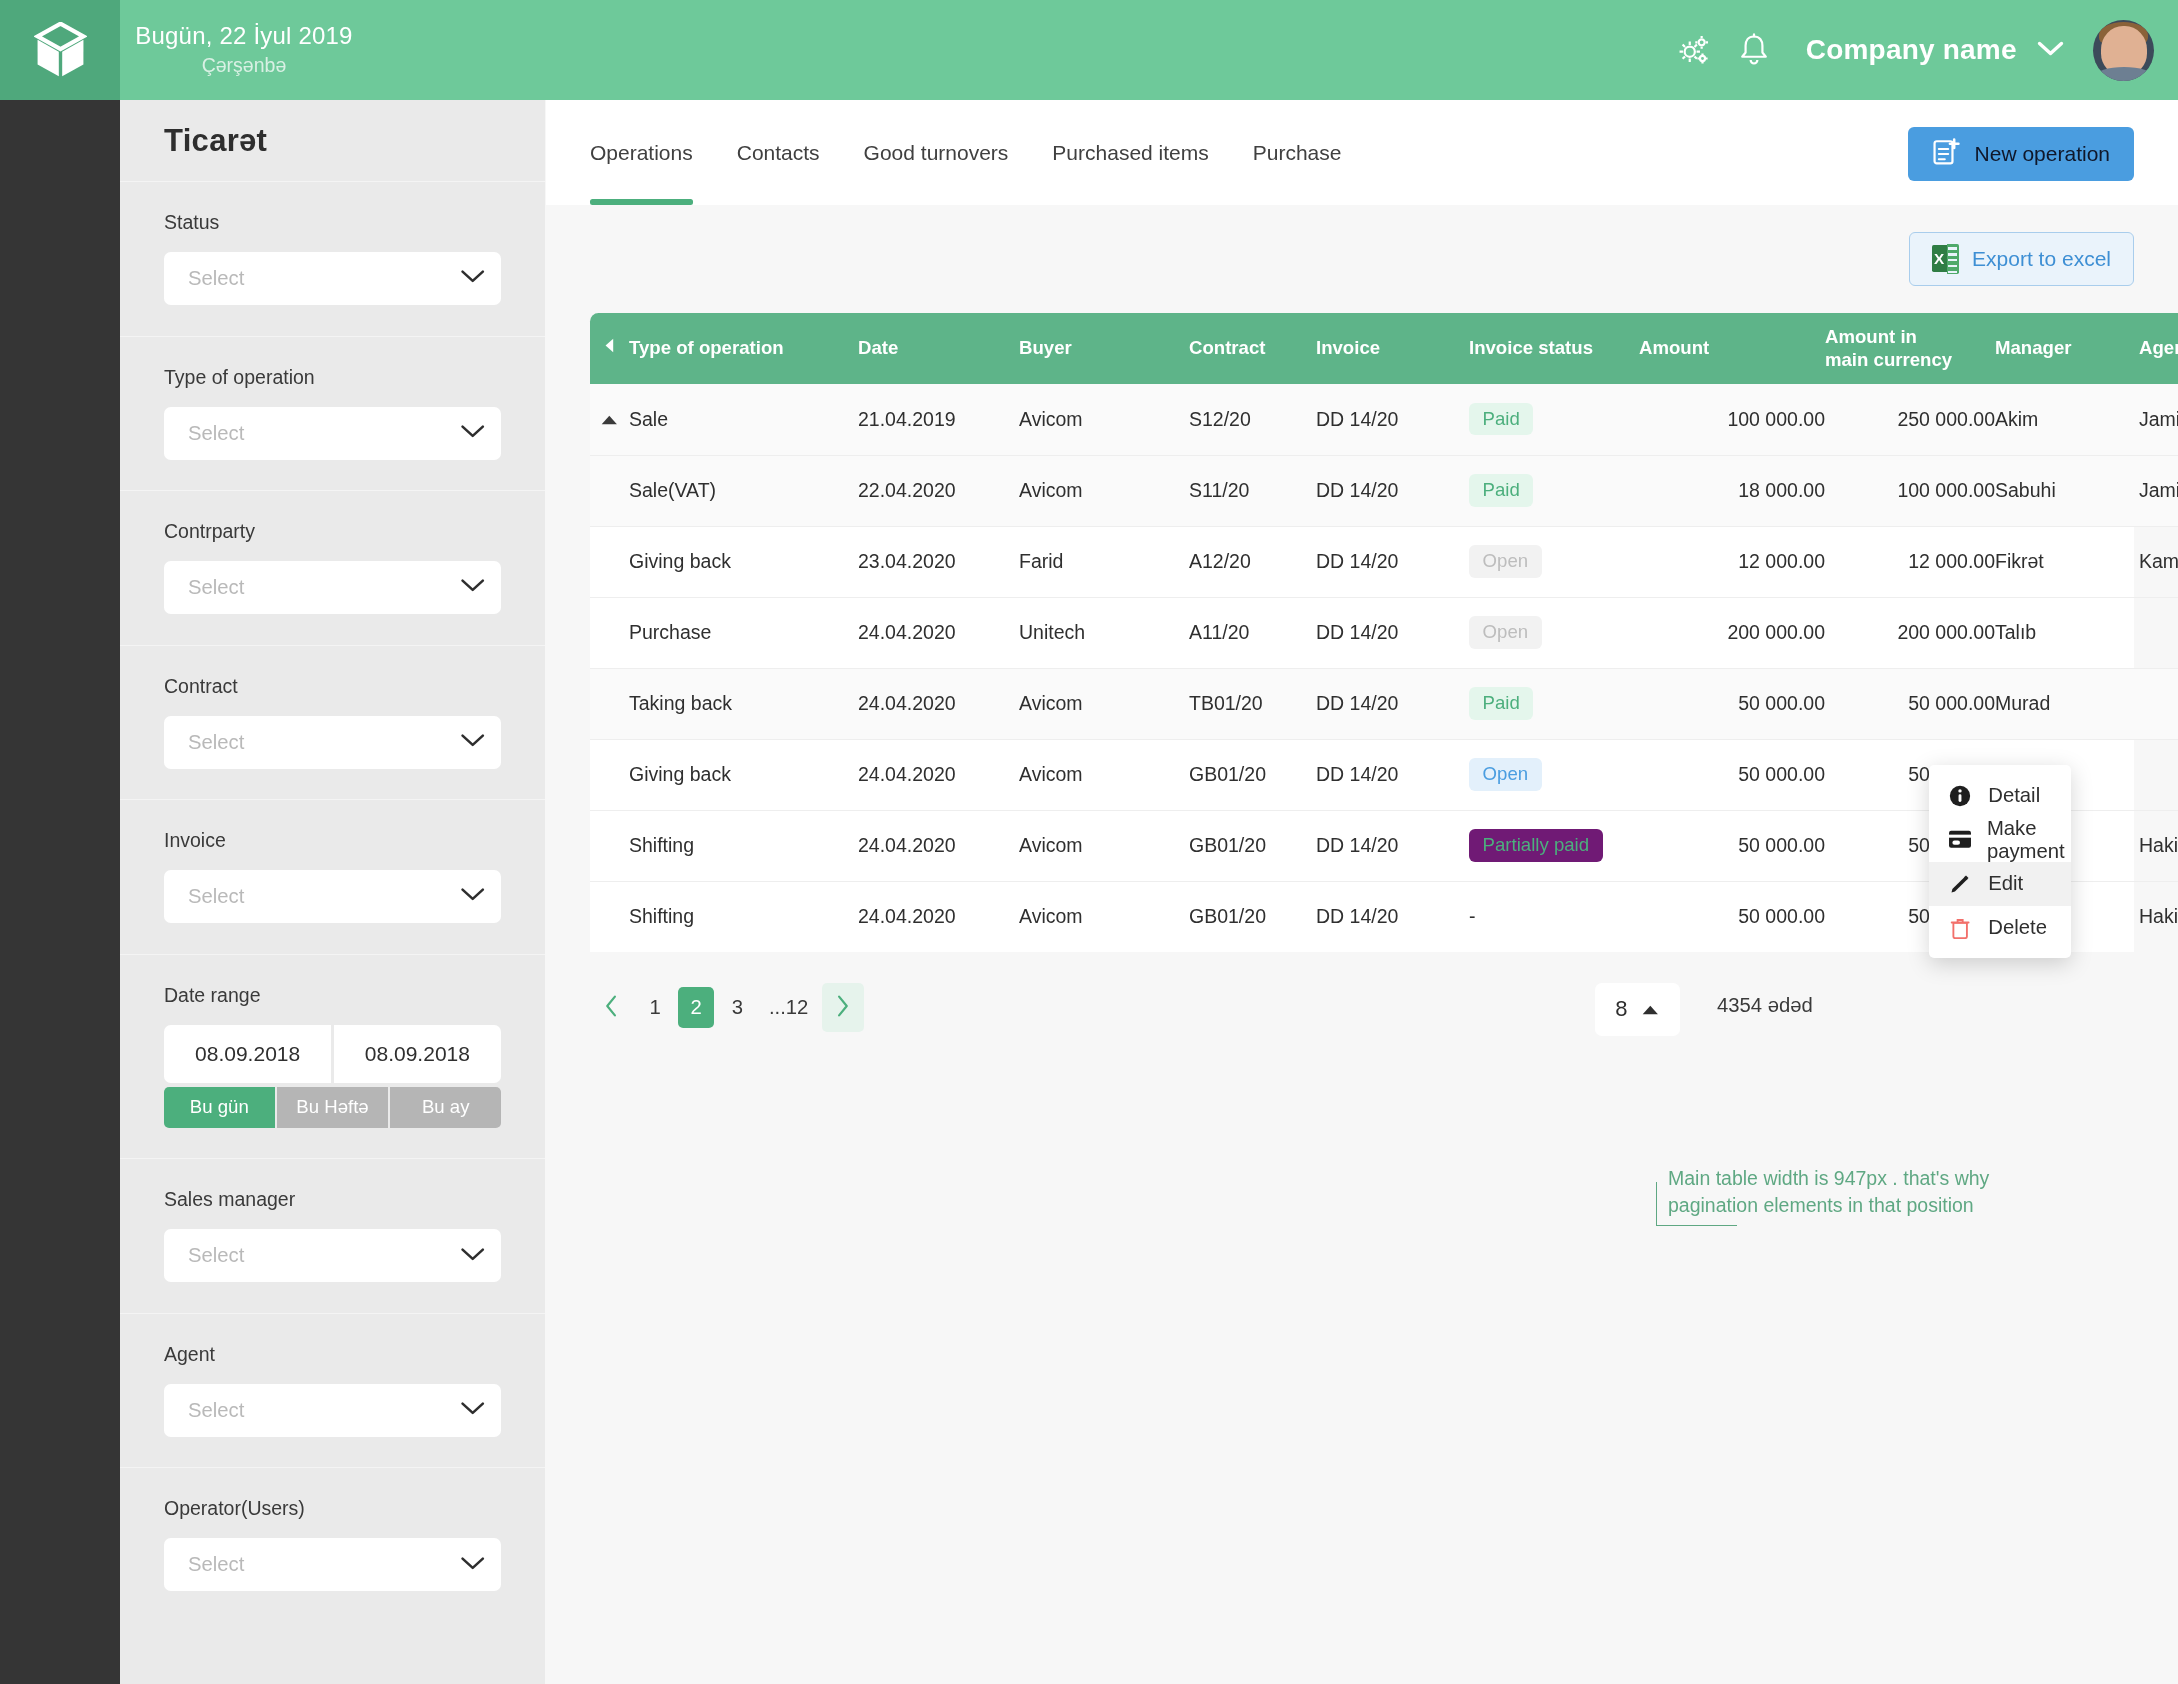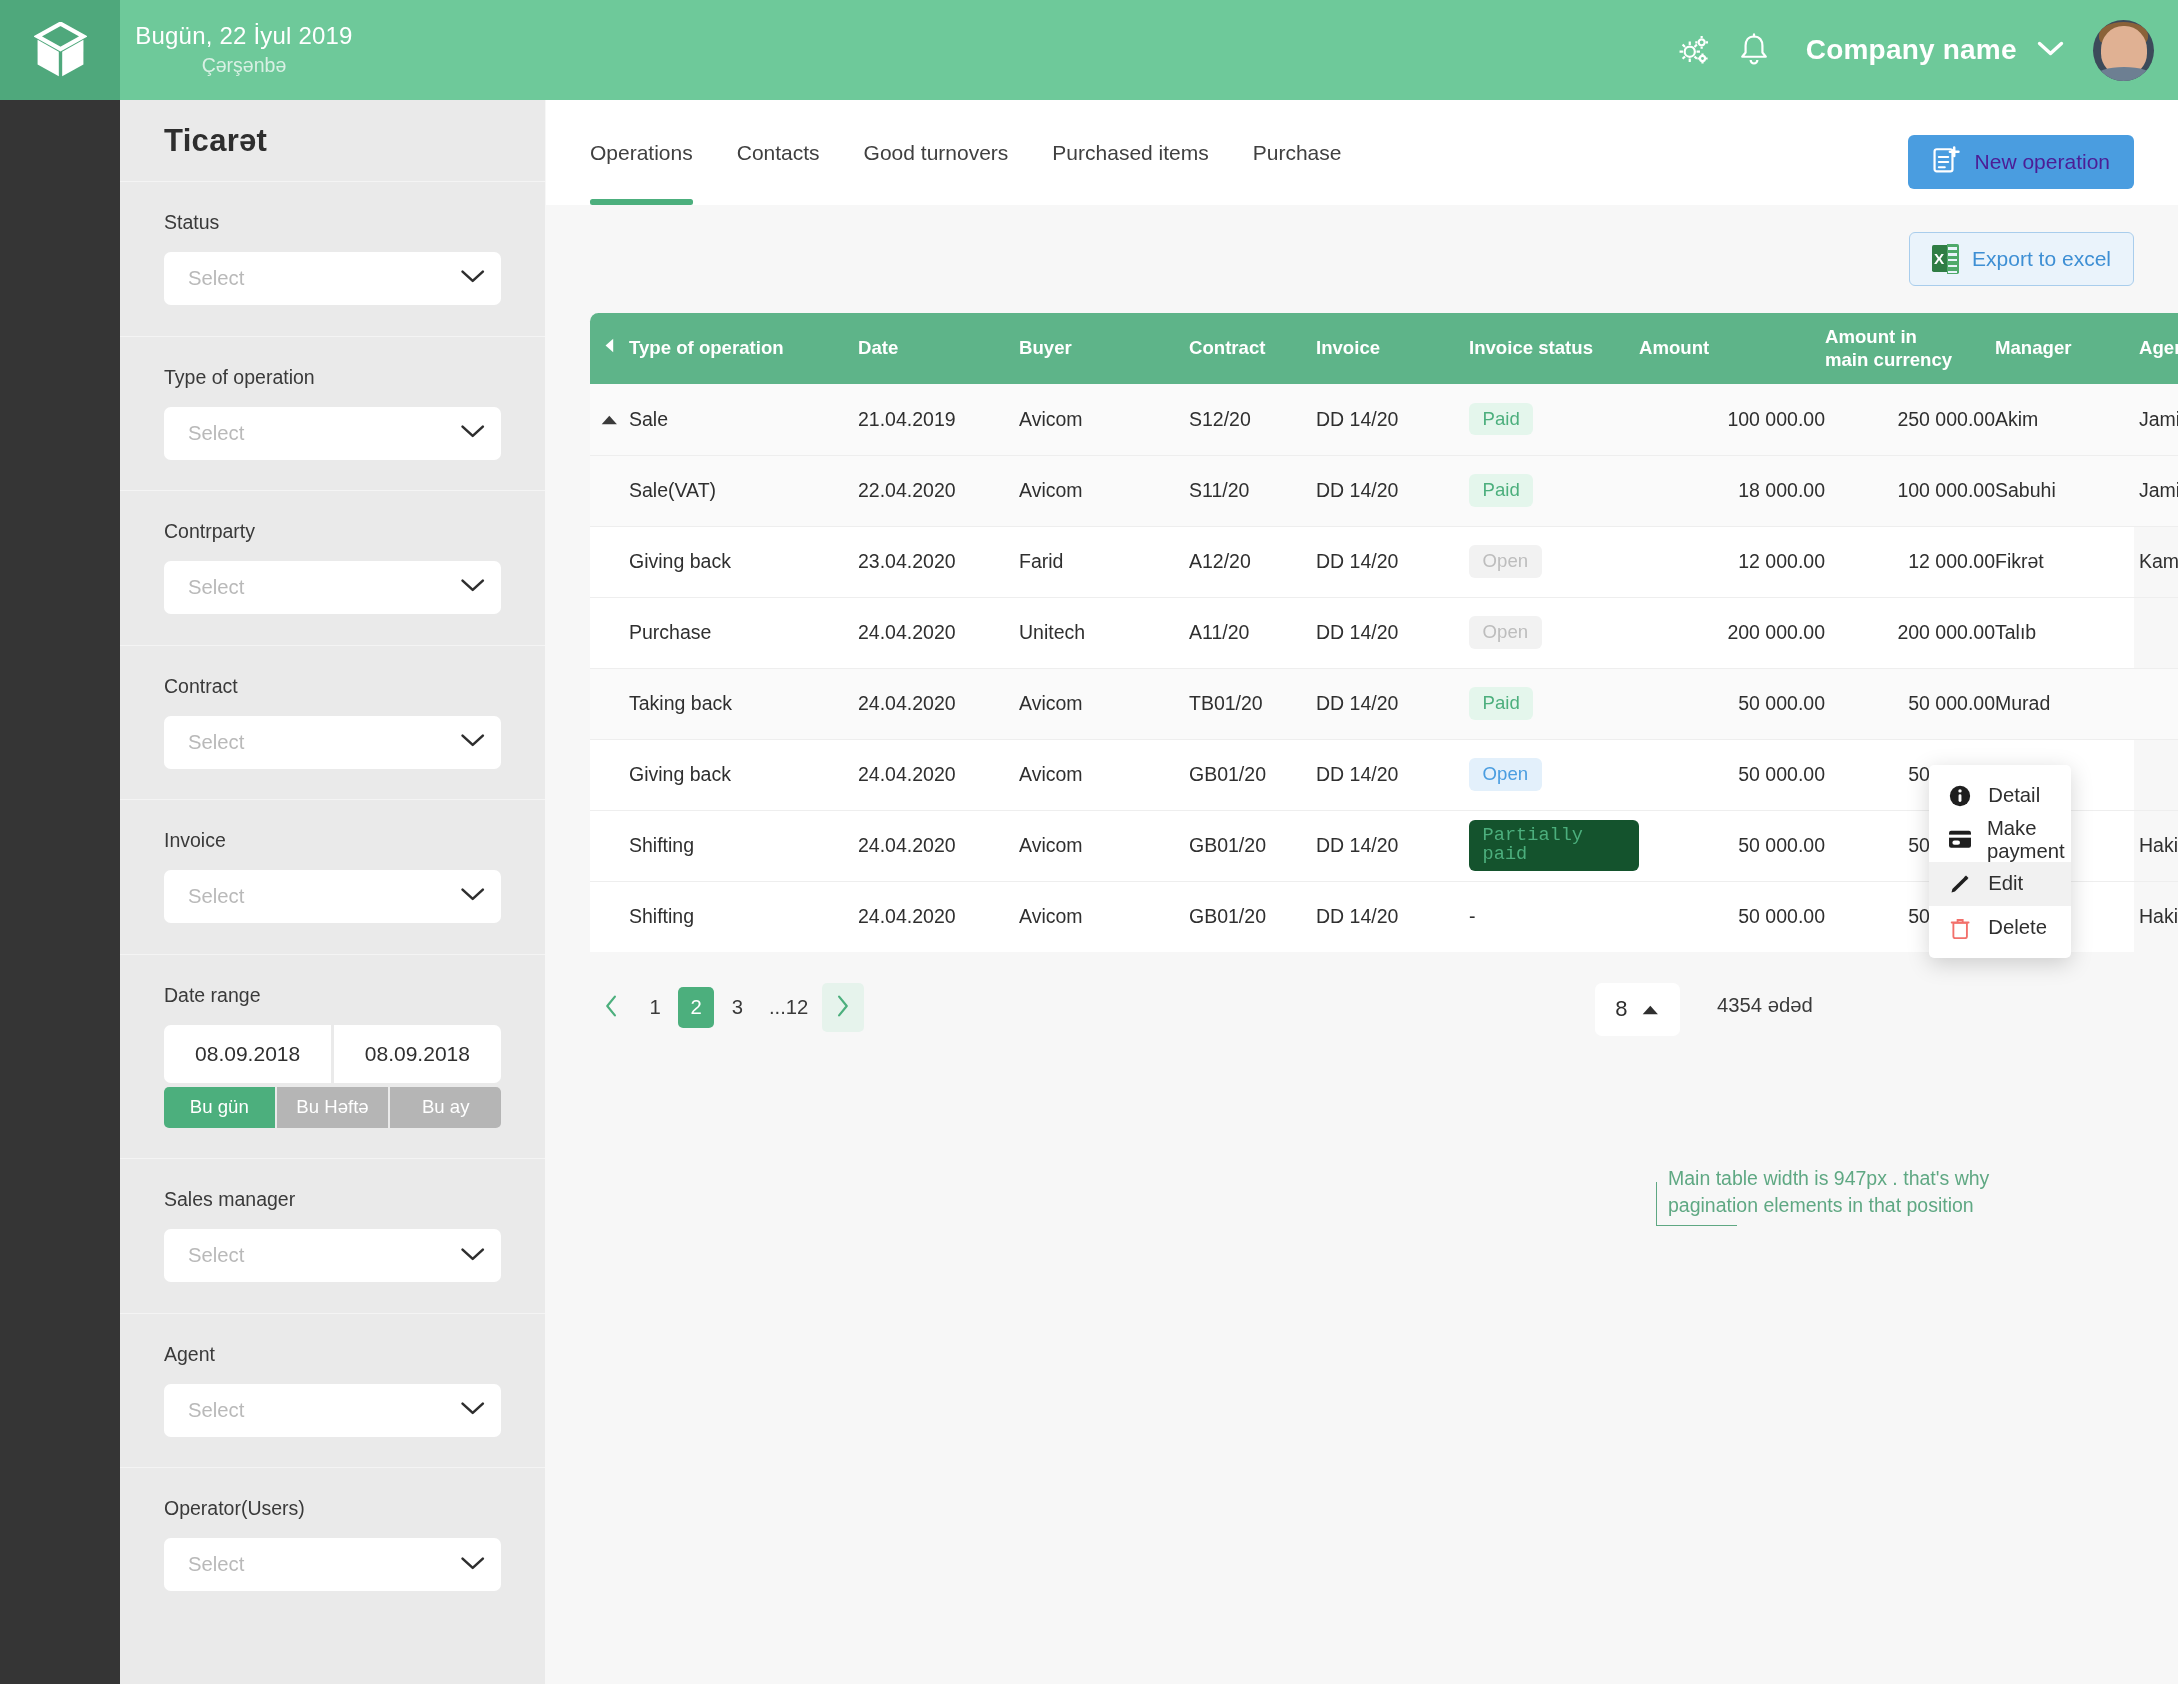--- a/index.html
+++ b/index.html
@@ -53,21 +53,21 @@
   .dbtn.active { background:#4caf7d; }
 
   
   .main { position:absolute; left:546px; top:100px; width:1632px; height:1585px; background:#f7f7f7; }
   .tabbar { height:105px; background:#fff; display:flex; align-items:flex-start; padding-left:44px; position:relative; }
   .tabs { display:flex; gap:0; }
   .tab { position:relative; height:105px; display:flex; align-items:center; padding:0 22px; font-size:21px; color:#404040; cursor:pointer; }
   .tab:first-child { padding-left:0; padding-right:22px; }
   .tab .underline { position:absolute; left:0; right:22px; bottom:0; height:6px; background:#4caf7d; border-radius:2.5px; }
   .tab:first-child .underline { left:0; right:22px; }
-  .newop { position:absolute; right:44px; top:35px; height:54px; background:#4a9de0; color:#4c1d95; border:none; border-radius:6px;
+  .newop { position:absolute; right:44px; top:27px; height:54px; background:#4a9de0; color:#0f172a; border:none; border-radius:6px;
            display:flex; align-items:center; gap:13.6px; padding:0 24px; font-size:21px; cursor:pointer; }
   .exportwrap { height:108px; display:flex; align-items:center; justify-content:flex-end; padding-right:44px; }
   .exportbtn { height:54px; background:#eaf3fb; border:1.3px solid #a9cdec; color:#3e8fd4; border-radius:6px;
                display:flex; align-items:center; gap:13.6px; padding:0 22px; font-size:21px; cursor:pointer; }
   .xls { width:27px; height:30.5px; position:relative; display:inline-block; }
   .xls .lft { position:absolute; left:0; top:1.7px; width:15.3px; height:27px; background:#2f7d44; border-radius:1.7px 0 0 1.7px;
               color:#fff; font-size:15.3px; font-weight:bold; display:flex; align-items:center; justify-content:center; }
   .xls .rgt { position:absolute; right:0; top:0; width:12px; height:30.5px; background:#4fa96a; border-radius:0 1.7px 1.7px 0; }
   .xls .rgt i { display:block; height:2.5px; background:#eaf3fb; margin:3.4px 1.7px 0 1.7px; }
 
@@ -92,21 +92,21 @@
   .col-amount { width:186px; text-align:right; }
   .col-amountmc { width:170px; text-align:right; }
   .col-manager { width:144px; }
   .col-agent { width:136px; }
   th.col-amount, th.col-amountmc { text-align:left; }
 
   .badge { display:inline-block; border-radius:6px; padding:6.8px 13.6px; font-size:18.6px; line-height:1; }
   .b-paid { background:#e4f6ec; color:#4caf7d; }
   .b-open { background:#f2f2f2; color:#bdbdbd; }
   .b-open-blue { background:#e3f0fb; color:#4a9de0; }
-  .b-partial { background:#14532d; color:#4caf7d;font-family:Liberation Mono, monospace; }
+  .b-partial { background:#701a75; color:#4caf7d; }
   .plain-dash { color:#2f2f2f; }
 
   
   .ctxmenu { position:absolute; left:1339px; top:452px; width:142px; background:#fff; border-radius:5.1px;
              box-shadow:0 5.1px 22px rgba(0,0,0,.17); padding:8.5px 0; z-index:40; }
   .ctxitem { display:flex; align-items:center; gap:15.3px; height:44px; padding:0 18.6px; font-size:20.3px; color:#2f2f2f; cursor:pointer; }
   .ctxitem.hl { background:#f1f1f1; }
   .ctxicon { width:25.4px; display:flex; align-items:center; justify-content:center; }
 
   

